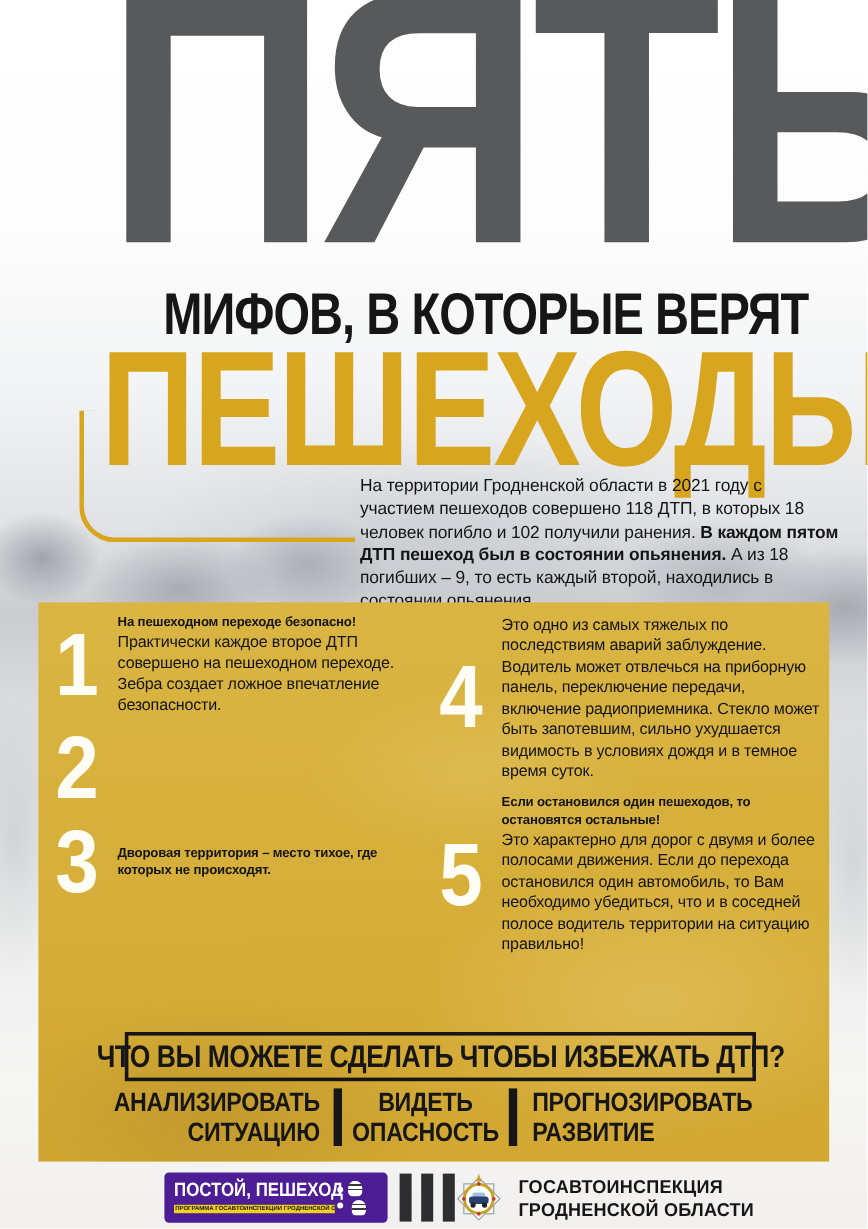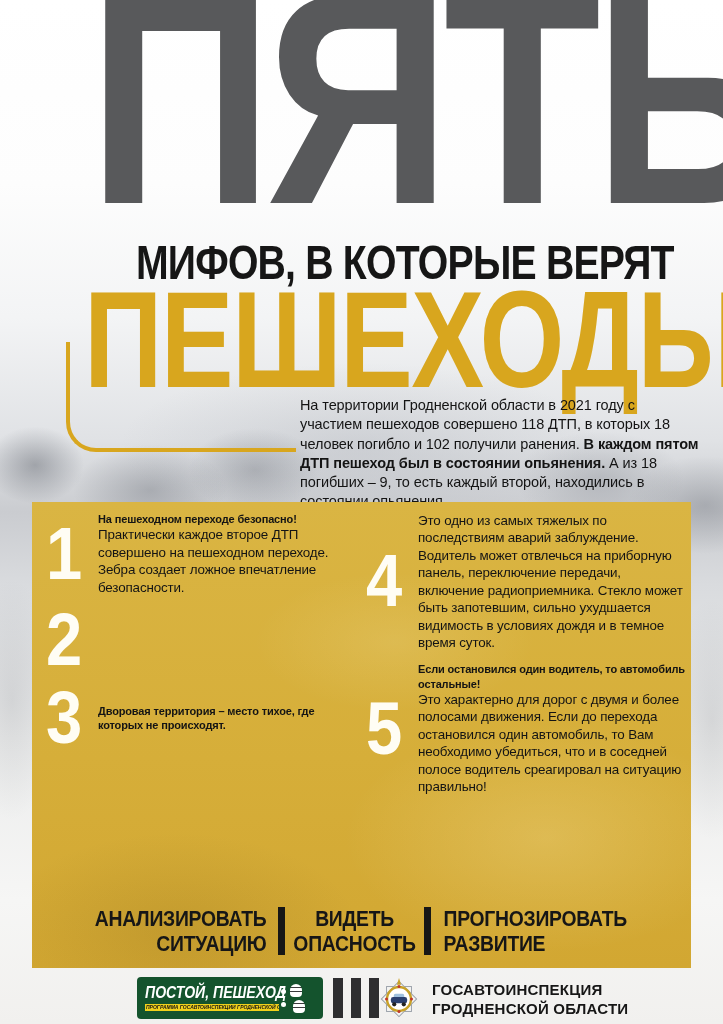--- a/index.html
+++ b/index.html
@@ -84,22 +84,22 @@
   .action{font-size:22px;font-weight:bold;color:#161616;line-height:1.14;
     transform:scaleX(.88);letter-spacing:-.3px;}
   .action.align-r{text-align:right;}
   .action.align-c{text-align:center;}
   .action.align-l{text-align:left;}
   .sep{width:7px;height:48px;background:#161616;flex:none;}
   
   .footer{position:absolute;left:0;top:968px;width:723px;height:56px;}
   .logo-box{
     position:absolute;left:137px;top:9px;width:186px;height:42px;
-    background:#14532d;border-radius:4px;display:flex;align-items:center;
-    padding:0 6px 0 8px;box-sizing:border-box;font-style:italic;
+    background:#4c1d95;border-radius:4px;display:flex;align-items:center;
+    padding:0 6px 0 8px;box-sizing:border-box;
   }
   .logo-left{width:134px;flex:none;}
   .logo-title{
     color:#fff;font-weight:bold;font-size:16px;line-height:1;white-space:nowrap;
     transform:scaleX(.88);transform-origin:left center;
   }
   .logo-sub{
     margin-top:3px;background:#f0d11b;color:#151515;font-weight:bold;
     font-size:5px;line-height:1.4;text-align:center;white-space:nowrap;
     padding:0 1px;overflow:hidden;
@@ -161,26 +161,29 @@
     <div class="col col-right">
       <section class="myth">
         <div class="num">4</div>
         <div class="txt">
           <p>Это одно из самых тяжелых по последствиям аварий заблуждение. Водитель может отвлечься на приборную панель, переключение передачи, включение радиоприемника. Стекло может быть запотевшим, сильно ухудшается видимость в условиях дождя и в темное время суток.</p>
         </div>
       </section>
       <section class="myth" style="margin-top:6px;">
         <div class="num">5</div>
         <div class="txt">
-          <h3>Если остановился один водитель, то автомобиль остальные!</h3>
-          <p>Это характерно для дорог с двумя и более полосами движения. Если до перехода остановился один автомобиль, то Вам необходимо убедиться, что и в соседней полосе водитель среагировал на ситуацию правильно!</p>
-        </div>
-      </section>
-    </div>
-
+          <h3>Если остановился один пешеходов, то остановятся остальные!</h3>
+          <p>Это характерно для дорог с двумя и более полосами движения. Если до перехода остановился один автомобиль, то Вам необходимо убедиться, что и в соседней полосе водитель территории на ситуацию правильно!</p>
+        </div>
+      </section>
+    </div>
+
+    <div class="cta-box">
+      <span>ЧТО ВЫ МОЖЕТЕ СДЕЛАТЬ ЧТОБЫ ИЗБЕЖАТЬ ДТП?</span>
+    </div>
     <div class="actions">
       <div class="action align-r">
         <div>АНАЛИЗИРОВАТЬ</div>
         <div>СИТУАЦИЮ</div>
       </div>
       <div class="sep"></div>
       <div class="action align-c">
         <div>ВИДЕТЬ</div>
         <div>ОПАСНОСТЬ</div>
       </div>

